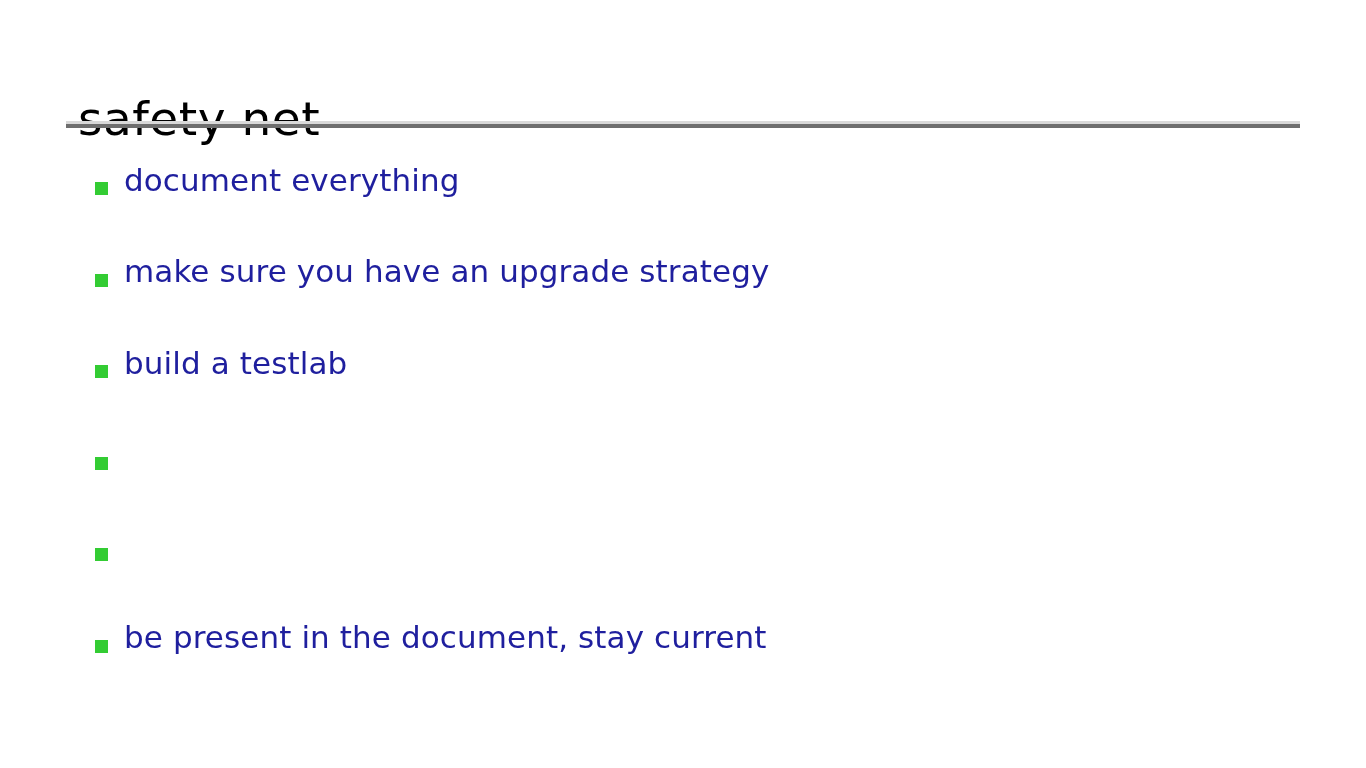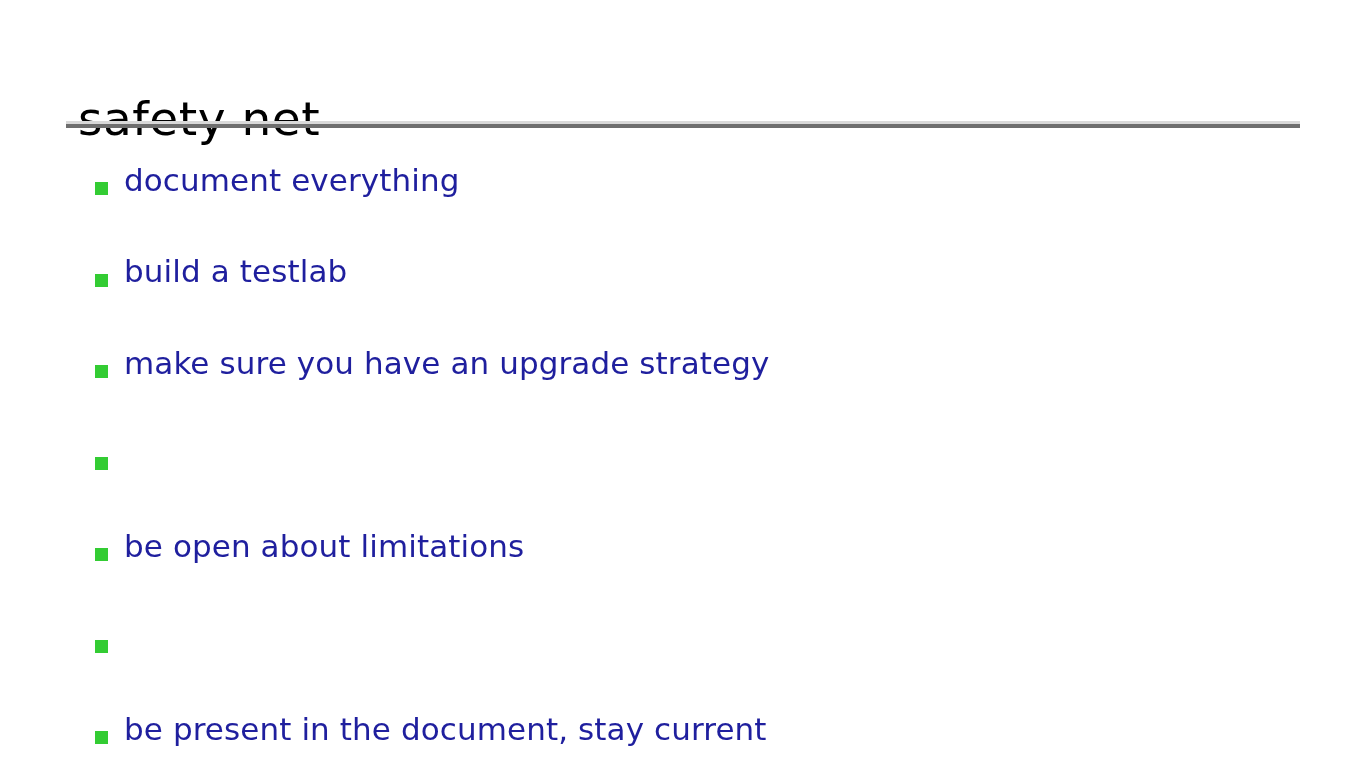--- a/index.html
+++ b/index.html
@@ -110,36 +110,32 @@
 
   <div class="bullet-list">
 
     <div class="bullet-item">
       <span class="bullet-marker"></span>
       <span class="bullet-text">document everything</span>
     </div>
 
     <div class="bullet-item">
       <span class="bullet-marker"></span>
-      <span class="bullet-text">build a testlab</span>
+      <span class="bullet-text">make sure you have an upgrade strategy</span>
     </div>
 
     <div class="bullet-item">
       <span class="bullet-marker"></span>
-      <span class="bullet-text">make sure you have an upgrade strategy</span>
+      <span class="bullet-text">build a testlab</span>
     </div>
 
     <div class="bullet-item">
       <span class="bullet-marker"></span>
     </div>
 
-    <div class="bullet-item">
-      <span class="bullet-marker"></span>
-      <span class="bullet-text">be open about limitations</span>
-    </div>
 
     <div class="bullet-item">
       <span class="bullet-marker"></span>
     </div>
 
     <div class="bullet-item">
       <span class="bullet-marker"></span>
       <span class="bullet-text">be present in the document, stay current</span>
     </div>
 

